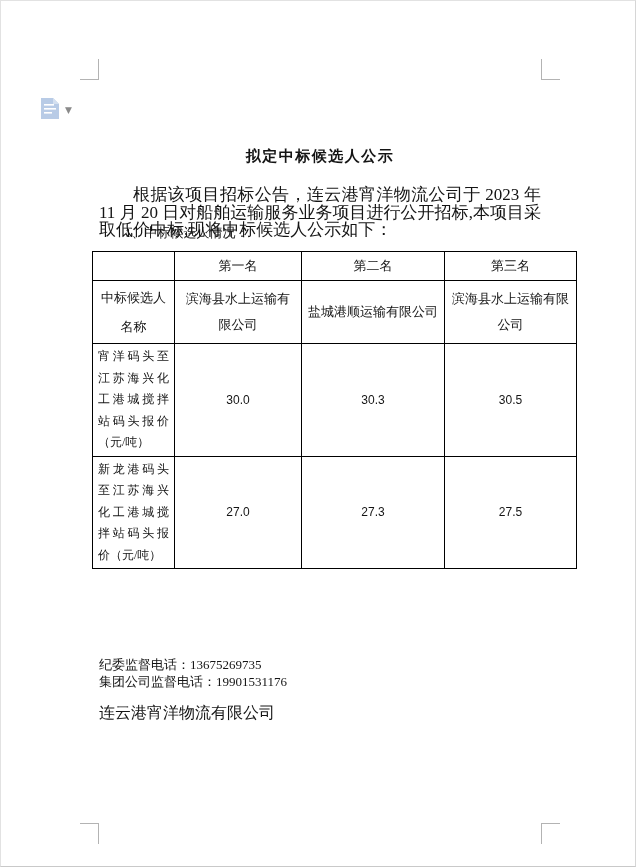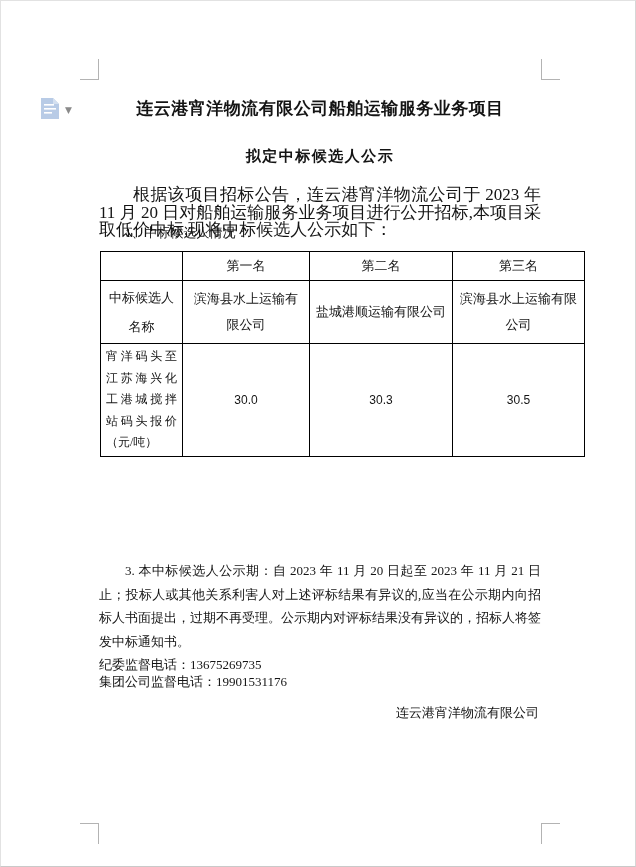--- a/index.html
+++ b/index.html
@@ -44,21 +44,20 @@
   .intro {
     top: 185px; font-size: 17px; line-height: 17.5px;
     text-indent: 2em; text-align: justify;
   }
   .item1 { top: 223px; font-size: 13px; padding-left: 2em; }
 
   table.bid-table {
     position: absolute; left: 91px; top: 250px;
     width: 484px; border-collapse: collapse; table-layout: fixed;
     background: #fff;
-    margin-left: 8px;
   }
   .bid-table td {
     border: 1px solid #000;
     font-size: 13px; text-align: center; vertical-align: middle;
     padding: 2px 5px;
   }
   .bid-table tr.hdr td { height: 29px; }
   .bid-table tr.names td { height: 58px; line-height: 26px; }
   .bid-table tr.price1 td { height: 87px; }
   .bid-table tr.price2 td { height: 108px; }
@@ -67,21 +66,21 @@
     line-height: 21.5px; padding: 2px 5px; vertical-align: middle;
   }
   .bid-table td.num { font-family: "Liberation Sans", sans-serif; font-size: 12px; }
 
   .item2 { top: 536px; font-size: 13px; padding-left: 2em; }
   .item3 {
     top: 558px; font-size: 13px; line-height: 23.5px;
     text-indent: 2em; text-align: justify;
   }
   .phones { top: 655px; font-size: 13px; line-height: 17px; }
-  .signature { top: 703px; text-align: right; font-size: 13px; line-height: 18px; padding-right: 2px; }
+  .signature { top: 703px; font-size: 16px; line-height: 18px; padding-right: 2px; }
 </style>
 </head>
 <body>
 
 <div class="page">
 
   <div class="crop tl"></div>
   <div class="crop tr"></div>
   <div class="crop bl"></div>
   <div class="crop br"></div>
@@ -92,21 +91,20 @@
         <path d="M2 2 h12 l6 6 v15 h-18 z" fill="#b8cbe6"></path>
         <path d="M14 2 l6 6 h-6 z" fill="#d4e0f0"></path>
         <rect x="5" y="8" width="10" height="1.6" fill="#ffffff"></rect>
         <rect x="5" y="12" width="12" height="1.6" fill="#ffffff"></rect>
         <rect x="5" y="16" width="8" height="1.6" fill="#ffffff"></rect>
       </svg>
     </span>
     <span class="arrow">▼</span>
   </button>
 
-  <div class="block doc-title">连云港宵洋物流有限公司船舶运输服务业务项目</div>
   <div class="block doc-subtitle">拟定中标候选人公示</div>
 
   <p class="block intro">根据该项目招标公告，连云港宵洋物流公司于 2023 年 11 月 20 日对船舶运输服务业务项目进行公开招标,本项目采取低价中标,现将中标候选人公示如下：</p>
   <p class="block item1">1、中标候选人情况：</p>
 
   <table class="bid-table">
     <colgroup>
       <col style="width:82px">
         <col style="width:127px">
         <col style="width:143px">
@@ -124,24 +122,29 @@
         <td>滨海县水上运输有限公司</td>
         <td>盐城港顺运输有限公司</td>
         <td>滨海县水上运输有限公司</td>
       </tr>
       <tr class="price1">
         <td class="route">宵洋码头至江苏海兴化工港城搅拌站码头报价（元/吨）</td>
         <td class="num">30.0</td>
         <td class="num">30.3</td>
         <td class="num">30.5</td>
       </tr>
+      <tr class="price2">
+        <td class="route">新龙港码头至江苏海兴化工港城搅拌站码头报价（元/吨）</td>
+        <td class="num">27.0</td>
+        <td class="num">27.3</td>
+        <td class="num">27.5</td>
+      </tr>
     </tbody>
   </table>
 
-  <p class="block item3">3. 本中标候选人公示期：自 2023 年 11 月 20 日起至 2023 年 11 月 21 日止；投标人或其他关系利害人对上述评标结果有异议的,应当在公示期内向招标人书面提出，过期不再受理。公示期内对评标结果没有异议的，招标人将签发中标通知书。</p>
 
   <div class="block phones">
     <div>纪委监督电话：13675269735</div>
     <div>集团公司监督电话：19901531176</div>
   </div>
 
   <div class="block signature">
     <div>连云港宵洋物流有限公司</div>
   </div>
 

